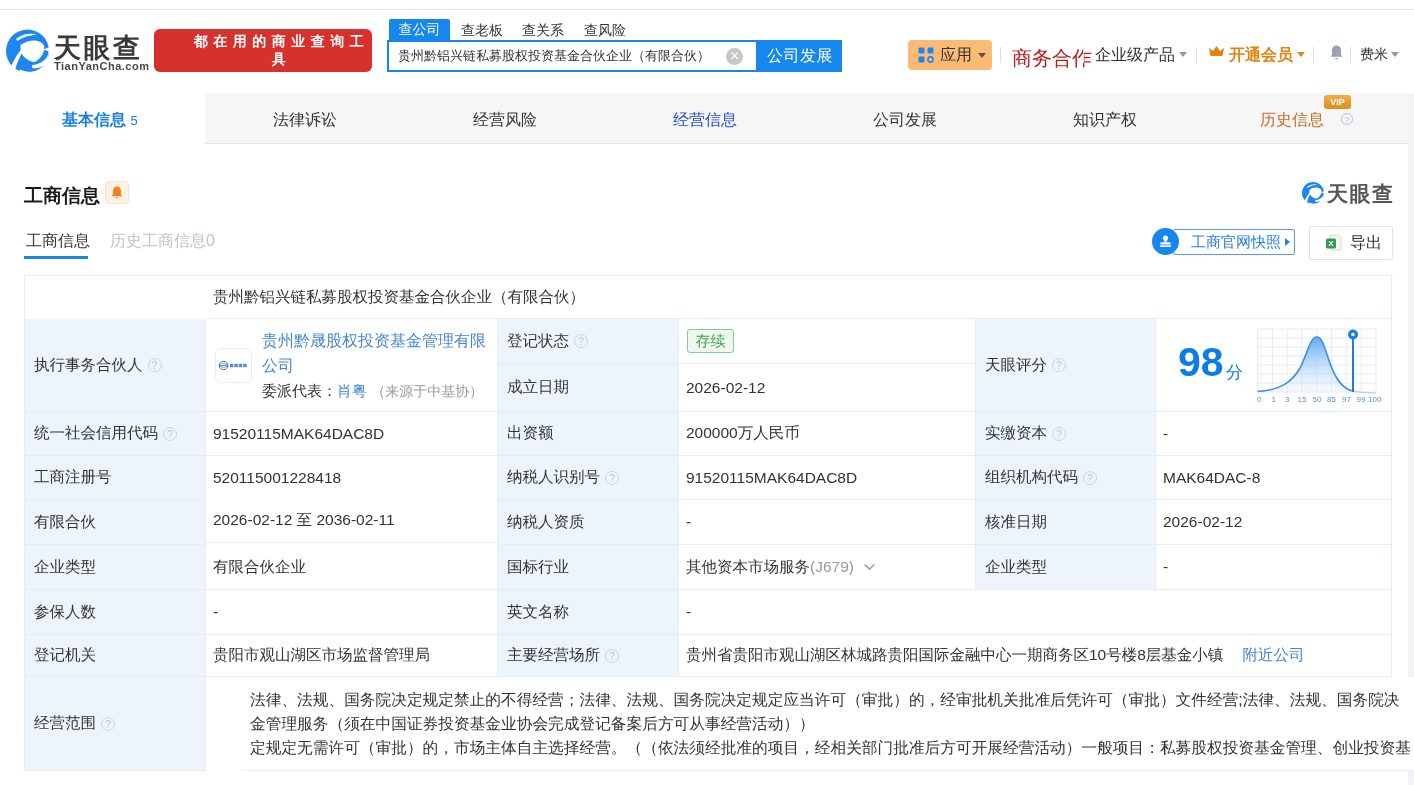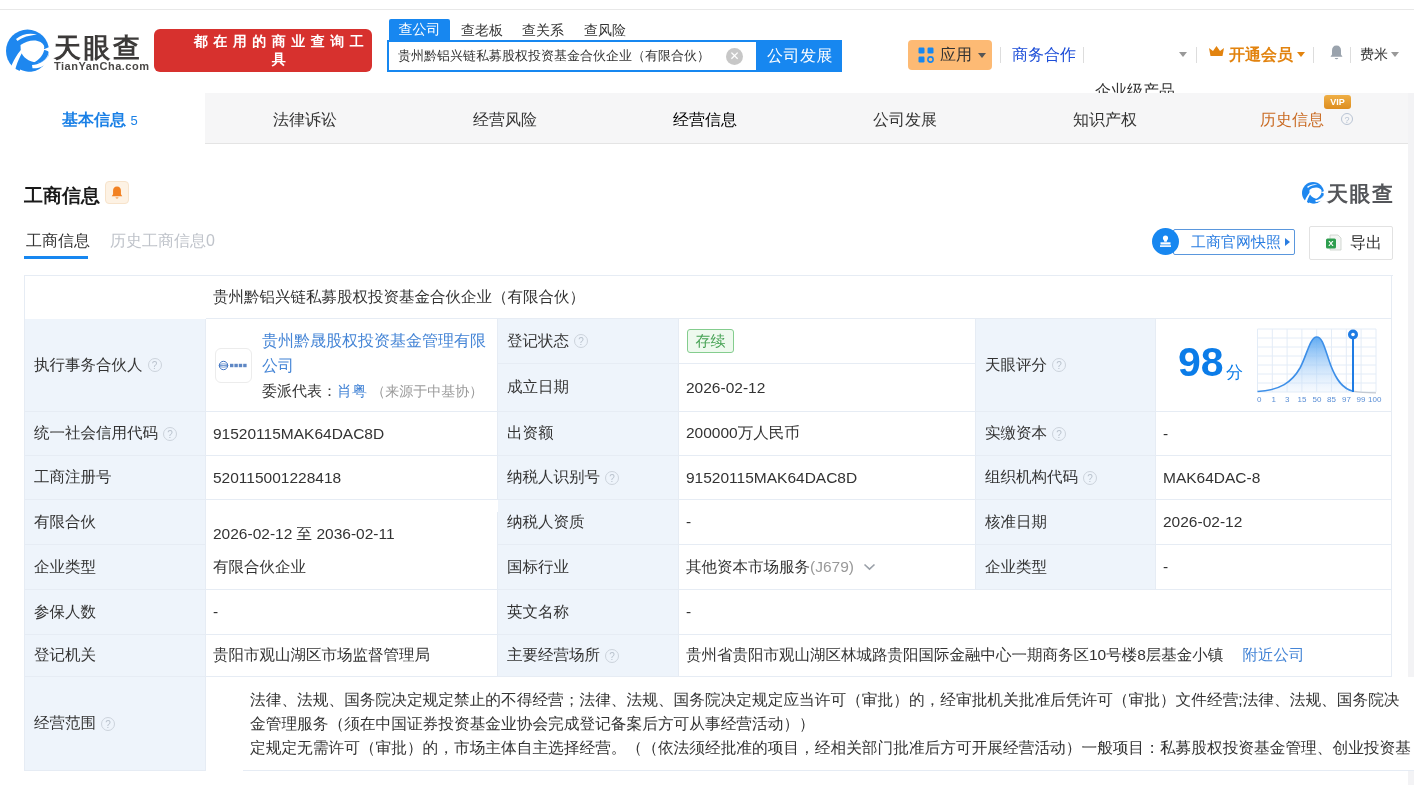--- a/index.html
+++ b/index.html
@@ -57,23 +57,23 @@
       <svg style="margin-left:10px;" width="16" height="16" viewBox="0 0 16 16">
         <rect x="0.5" y="0.5" width="6" height="6" rx="1.2" fill="#1787f0"></rect>
         <rect x="9.5" y="0.5" width="6" height="6" rx="1.2" fill="#1787f0"></rect>
         <rect x="0.5" y="9.5" width="6" height="6" rx="1.2" fill="#1787f0"></rect>
         <circle cx="12.5" cy="12.5" r="2.6" fill="none" stroke="#1787f0" stroke-width="1.6"></circle>
       </svg>
       <span style="font-size:16px;color:#333;margin-left:6px;">应用</span>
       <span style="width:0;height:0;border-left:4.5px solid transparent;border-right:4.5px solid transparent;border-top:5px solid #555;margin-left:6px;"></span>
     </div>
     <div class="abs" style="left:1000px;top:37px;width:1px;height:16px;background:#ddd;"></div>
-    <div class="abs" style="left:1012px;top:35px;font-size:16px;color:#1d4ed8;font-family:Liberation Mono, monospace;">商务合作</div>
+    <div class="abs" style="left:1012px;top:35px;font-size:20px;color:#b91c1c;font-family:Liberation Mono, monospace;">商务合作</div>
     <div class="abs" style="left:1083px;top:37px;width:1px;height:16px;background:#ddd;"></div>
-    <div class="abs" style="left:1095px;top:35px;font-size:16px;color:#333;margin-top:36px;">企业级产品</div>
+    <div class="abs" style="left:1095px;top:35px;font-size:16px;color:#333;">企业级产品</div>
     <span class="abs" style="left:1179px;top:42px;width:0;height:0;border-left:4.5px solid transparent;border-right:4.5px solid transparent;border-top:5px solid #999;"></span>
     <div class="abs" style="left:1196px;top:37px;width:1px;height:16px;background:#ddd;"></div>
     <svg class="abs" style="left:1208px;top:33px;" width="17" height="17" viewBox="0 0 17 17">
       <path d="M1 5 L5 8 L8.5 3 L12 8 L16 5 L14.5 13 L2.5 13 Z" fill="#e2830f"></path>
     </svg>
     <div class="abs" style="left:1229px;top:35px;font-size:16px;color:#e2830f;font-weight:bold;">开通会员</div>
     <span class="abs" style="left:1297px;top:42px;width:0;height:0;border-left:4.5px solid transparent;border-right:4.5px solid transparent;border-top:5px solid #e2830f;"></span>
     <div class="abs" style="left:1313px;top:37px;width:1px;height:16px;background:#ddd;"></div>
     <svg class="abs" style="left:1330px;top:35px;" width="13" height="16" viewBox="0 0 13 16">
       <path d="M6.5 0.5 C9.5 0.5 11 2.6 11 5.4 L11 9.5 L12.5 11.7 L0.5 11.7 L2 9.5 L2 5.4 C2 2.6 3.5 0.5 6.5 0.5 Z" fill="#9aa3ad"></path>
@@ -82,21 +82,21 @@
     <div class="abs" style="left:1350px;top:37px;width:1px;height:16px;background:#ddd;"></div>
     <div class="abs" style="left:1360px;top:36px;font-size:14px;color:#333;">费米</div>
     <span class="abs" style="left:1391px;top:42px;width:0;height:0;border-left:4.5px solid transparent;border-right:4.5px solid transparent;border-top:5px solid #999;"></span>
   </div>
 
   <div class="abs" style="left:5px;top:93px;width:1403px;height:51px;background:#f6f6f7;border-bottom:1px solid #e4e4e4;"></div>
   <div class="abs" style="left:5px;top:93px;width:200px;height:51px;background:#fff;"></div>
   <div class="abs" style="left:62px;top:110px;font-size:16px;font-weight:bold;color:#1a80e6;">基本信息 <span style="font-weight:normal;font-size:13px;color:#1a80e6;">5</span></div>
   <div class="abs" style="left:273px;top:110px;font-size:16px;color:#333;">法律诉讼</div>
   <div class="abs" style="left:473px;top:110px;font-size:16px;color:#333;">经营风险</div>
-  <div class="abs" style="left:673px;top:110px;font-size:16px;color:#000000;">经营信息</div>
+  <div class="abs" style="left:673px;top:110px;font-size:16px;color:#1d4ed8;">经营信息</div>
   <div class="abs" style="left:873px;top:110px;font-size:16px;color:#333;">公司发展</div>
   <div class="abs" style="left:1073px;top:110px;font-size:16px;color:#333;">知识产权</div>
   <div class="abs" style="left:1260px;top:110px;font-size:16px;color:#c96a22;">历史信息</div>
   <div class="abs" style="left:1324px;top:95px;width:27px;height:14px;background:linear-gradient(180deg,#efaf46,#dd8d1f);border-radius:3px;color:#fff;font-size:9px;font-weight:bold;text-align:center;line-height:14px;">VIP</div>
   <div class="abs" style="left:1341px;top:113px;width:12px;height:12px;border:1px solid #b9c4d4;border-radius:50%;color:#b9c4d4;font-size:9px;text-align:center;line-height:12px;">?</div>
 
   <div class="abs" style="left:1408px;top:93px;width:6px;height:692px;background:#f3f3f5;"></div>
 
   <div class="abs" style="left:24px;top:183px;font-size:19px;font-weight:bold;color:#1a1a1a;">工商信息</div>
   <div class="abs flexc" style="left:105px;top:181px;width:24px;height:23px;background:#fdf2e4;border:1px solid #f7e3cb;border-radius:4px;justify-content:center;">
@@ -229,21 +229,21 @@
     <div class="c vl" style="left:1131px;top:136px;width:236px;height:44px;">-</div>
 
     <div class="c lb" style="left:0;top:180px;width:181px;height:44px;">工商注册号</div>
     <div class="c vl" style="left:181px;top:180px;width:292px;height:44px;">520115001228418</div>
     <div class="c lb" style="left:473px;top:180px;width:181px;height:44px;">纳税人识别号<span class="q">?</span></div>
     <div class="c vl" style="left:654px;top:180px;width:297px;height:44px;">91520115MAK64DAC8D</div>
     <div class="c lb" style="left:951px;top:180px;width:180px;height:44px;">组织机构代码<span class="q">?</span></div>
     <div class="c vl" style="left:1131px;top:180px;width:236px;height:44px;">MAK64DAC-8</div>
 
     <div class="c lb" style="left:0;top:224px;width:181px;height:45px;">有限合伙</div>
-    <div class="c vl" style="left:181px;top:236px;width:292px;height:45px;">2026-02-12 至 2036-02-11</div>
+    <div class="c vl" style="left:181px;top:222px;width:292px;height:45px;">2026-02-12 至 2036-02-11</div>
     <div class="c lb" style="left:473px;top:224px;width:181px;height:45px;">纳税人资质</div>
     <div class="c vl" style="left:654px;top:224px;width:297px;height:45px;">-</div>
     <div class="c lb" style="left:951px;top:224px;width:180px;height:45px;">核准日期</div>
     <div class="c vl" style="left:1131px;top:224px;width:236px;height:45px;">2026-02-12</div>
 
     <div class="c lb" style="left:0;top:269px;width:181px;height:45px;">企业类型</div>
     <div class="c vl" style="left:181px;top:269px;width:292px;height:45px;">有限合伙企业</div>
     <div class="c lb" style="left:473px;top:269px;width:181px;height:45px;">国标行业</div>
     <div class="c vl" style="left:654px;top:269px;width:297px;height:45px;">其他资本市场服务<span class="gray">(J679)</span><svg style="margin-left:9px;" width="13" height="8" viewBox="0 0 13 8">
           <path d="M1.5 1.5 L6.5 6.2 L11.5 1.5" stroke="#9aa0a8" stroke-width="1.6" fill="none"></path>

